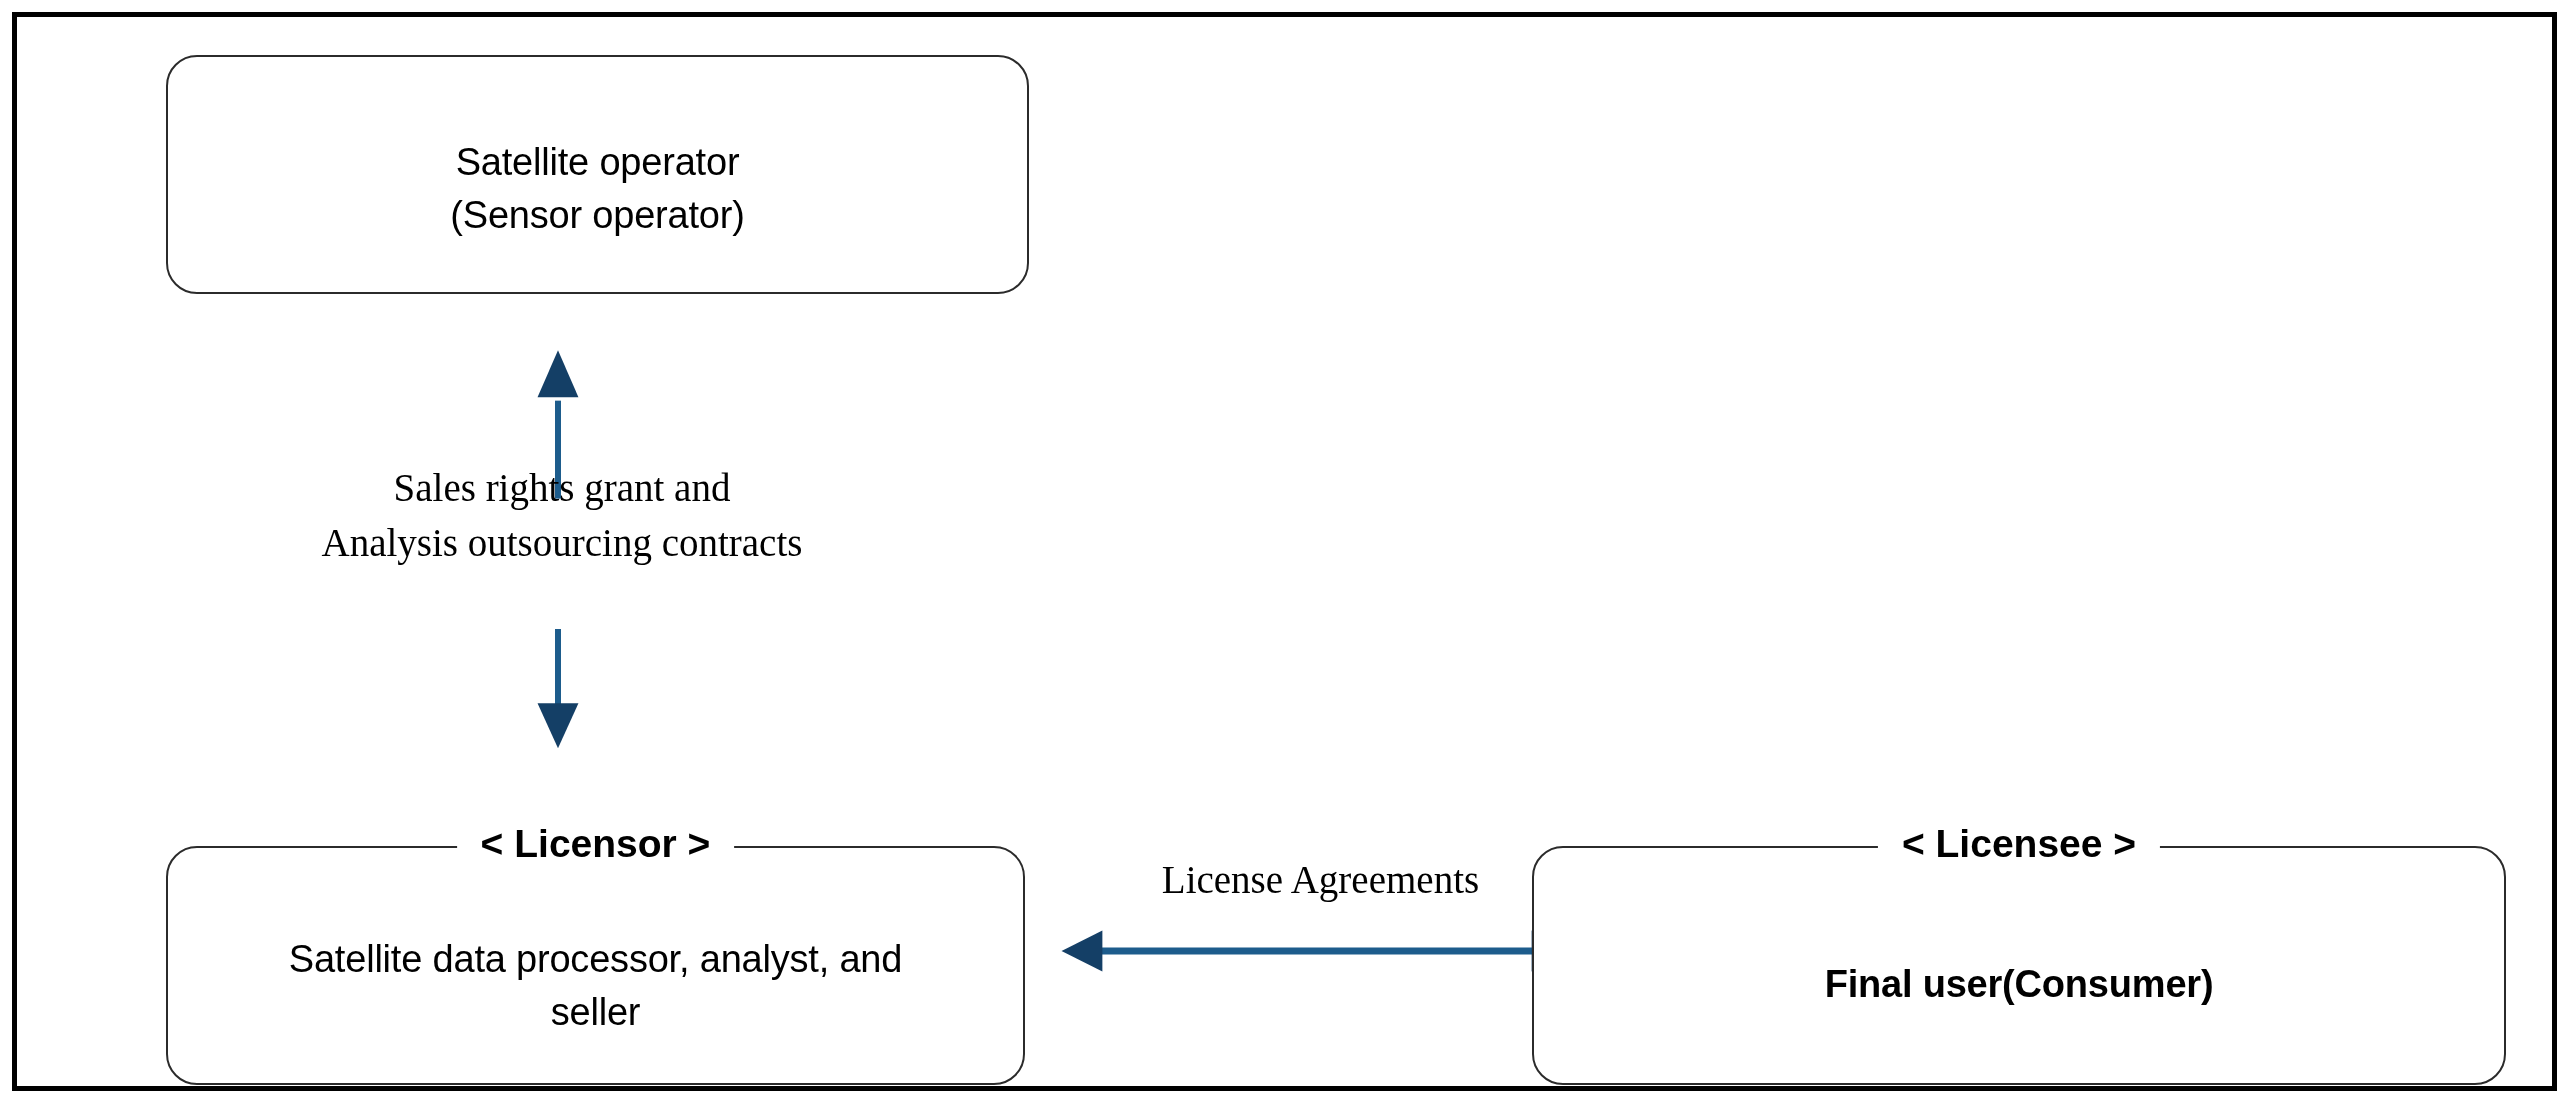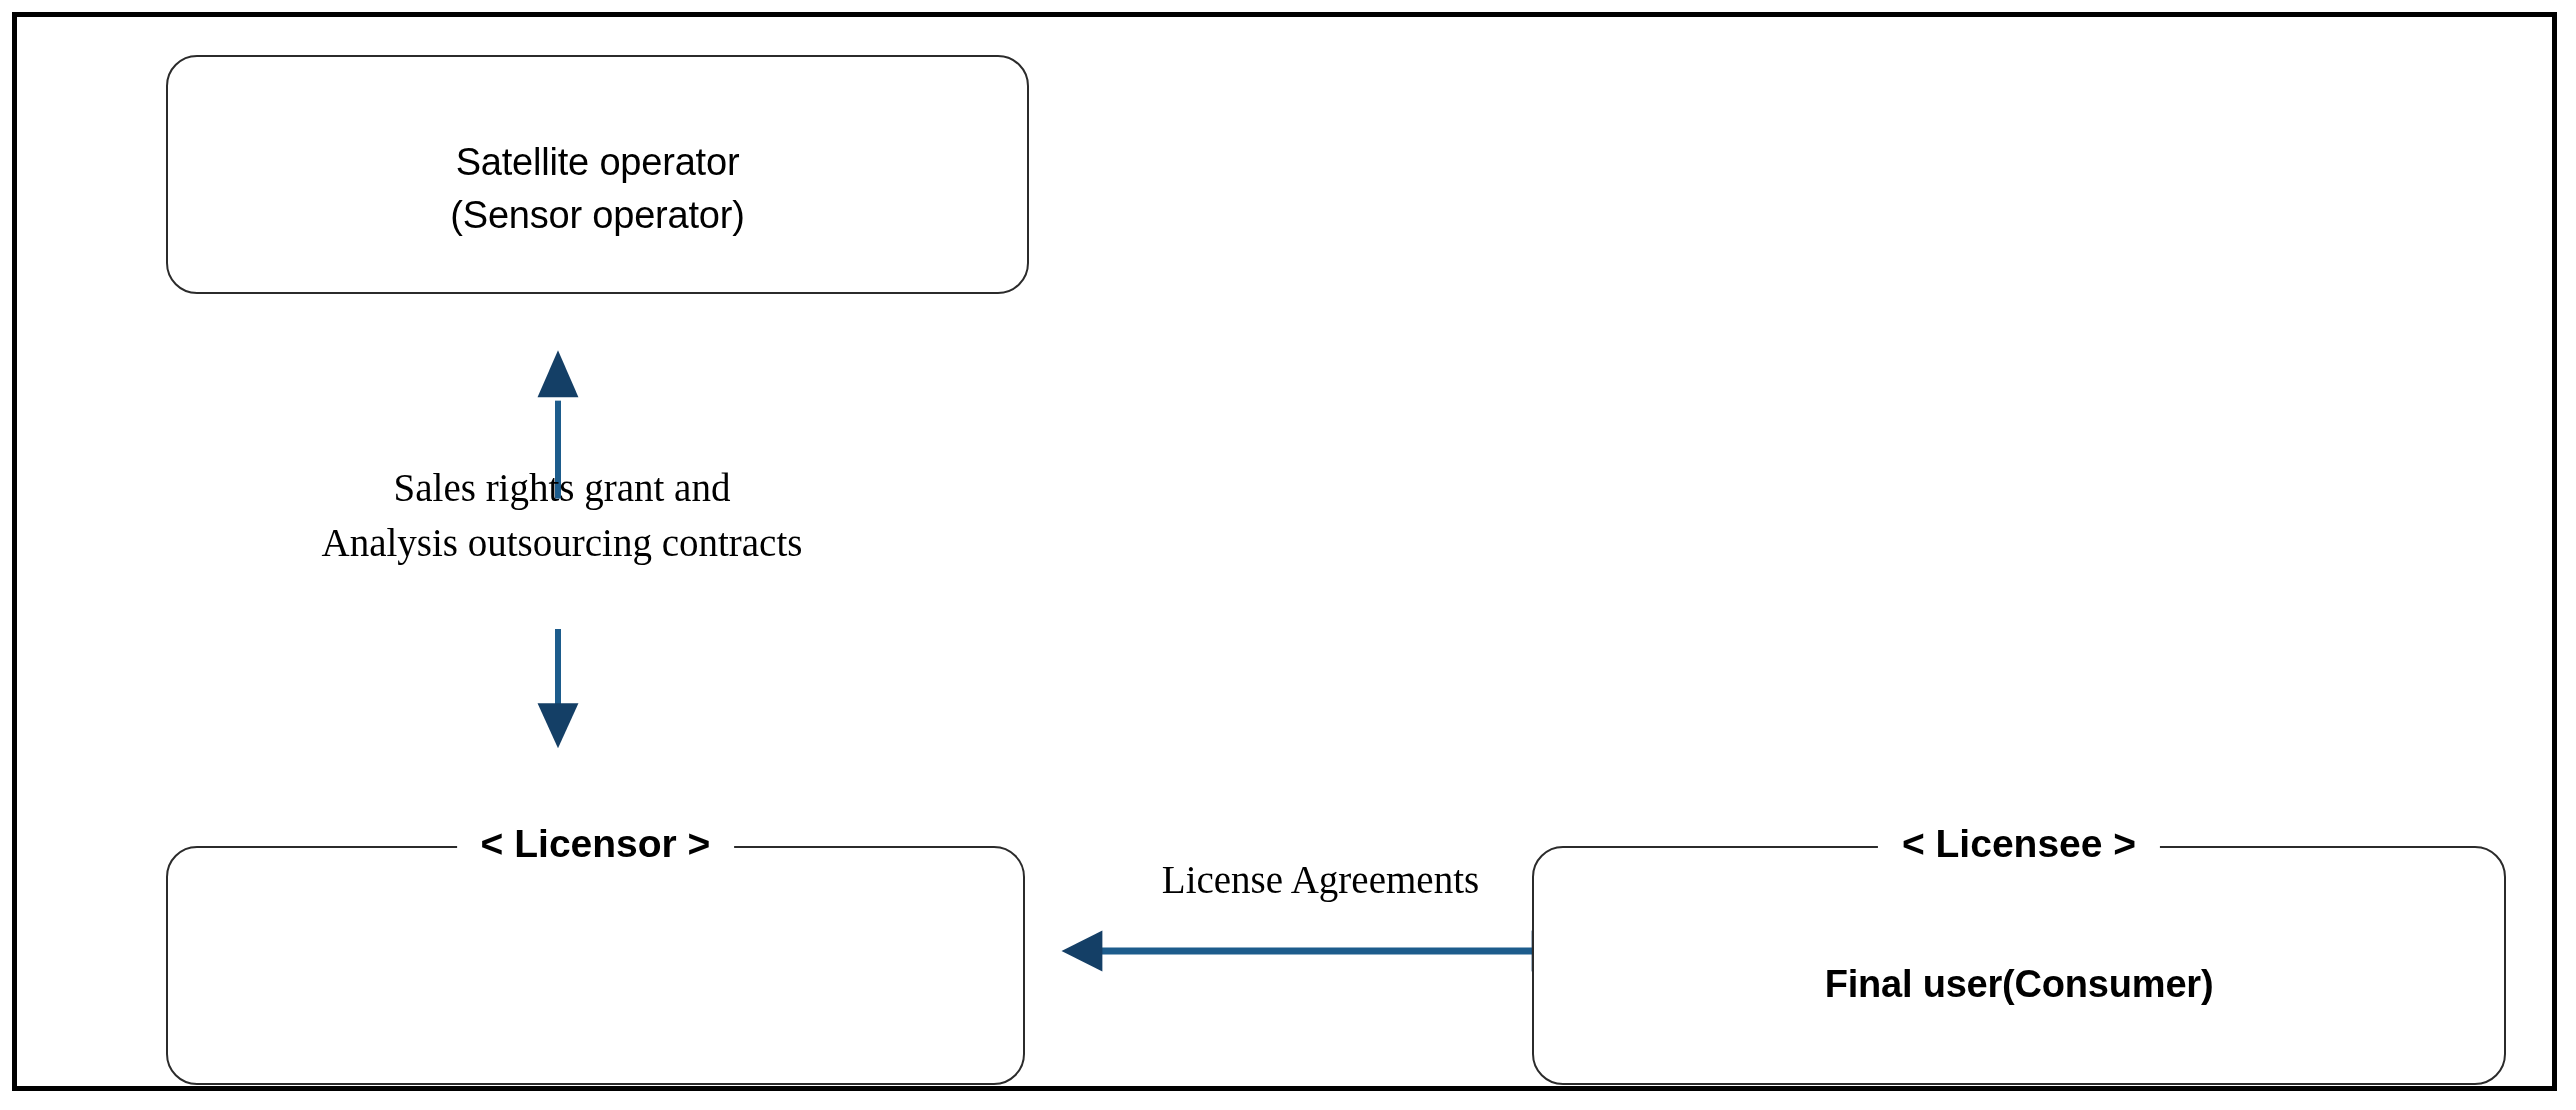--- a/index.html
+++ b/index.html
@@ -157,20 +157,22 @@
 
       <line x1="75" y1="338" x2="75" y2="438" stroke="#1d5c8c" stroke-width="7"></line>
       <polygon points="75,478 99,425 51,425" fill="#143f66"></polygon>
     </svg>
 
     <div class="edge-label" id="label-sales-rights">Sales rights grant and
 Analysis outsourcing contracts</div>
 
     <div class="node-box" id="box-licensor">
       <span class="legend">&lt; Licensor &gt;</span>
+      <div class="node-text">Satellite data processor, analyst, and
+seller</div>
     </div>
 
     <div class="edge-label" id="label-license-agreements">License Agreements</div>
 
     <svg class="arrow-svg" id="arrow-horizontal-license" viewBox="0 0 620 70">
       <line x1="46" y1="35" x2="574" y2="35" stroke="#1d5c8c" stroke-width="8"></line>
       <polygon points="10,35 58,11 58,59" fill="#143f66"></polygon>
       <polygon points="610,35 562,11 562,59" fill="#143f66"></polygon>
     </svg>
 

